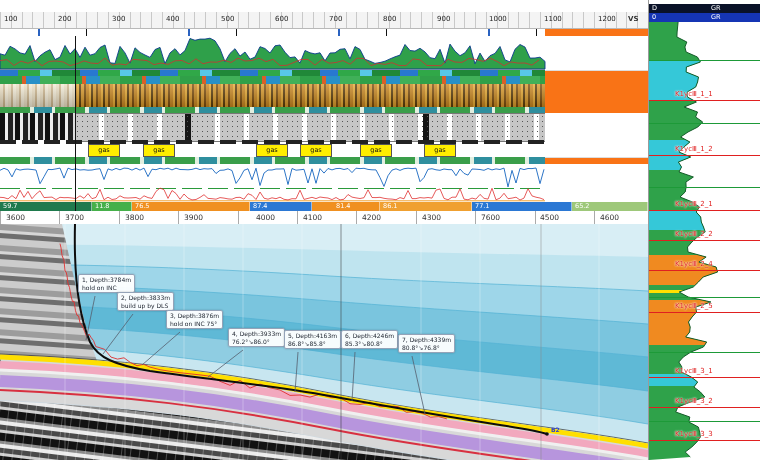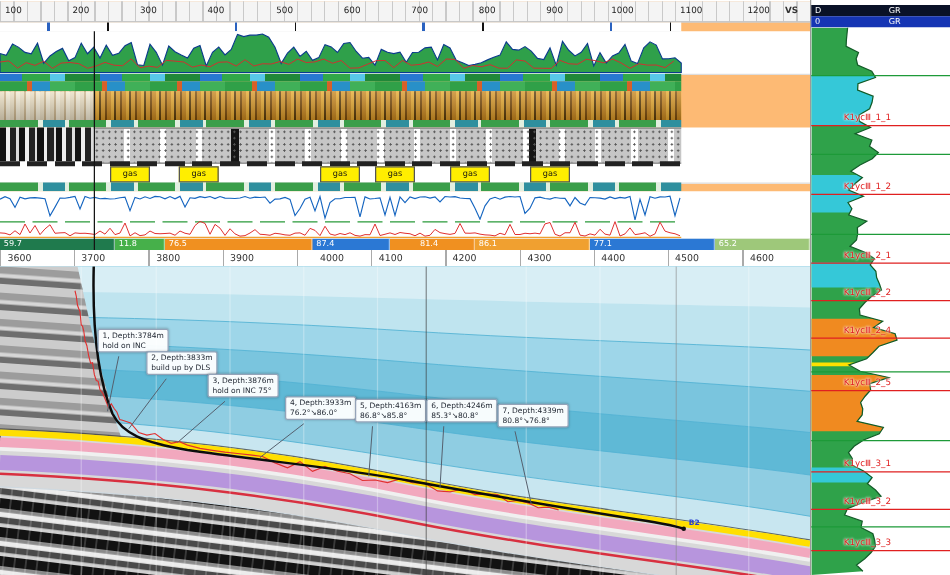--- a/index.html
+++ b/index.html
@@ -1,18 +1,18 @@
 <!DOCTYPE html>
 <html><head>
 <meta charset="utf-8">
 <style>
   html,body{margin:0;padding:0;background:#fff;}
   .app{position:relative;width:760px;height:460px;overflow:hidden;background:#fff;
        font-family:"DejaVu Sans","Liberation Sans",sans-serif;-webkit-font-smoothing:antialiased;}
-  .main{position:absolute;left:0;top:1px;width:648px;height:392px;background:#fdba74;}
+  .main{position:absolute;left:0;top:12px;width:648px;height:392px;background:#f97316;}
   
   .vs-ruler{position:absolute;left:0;top:0;width:648px;height:16px;background:#f4f4f4;
     border-bottom:1px solid #b9b9b9;
     background-image:repeating-linear-gradient(90deg,#c9c9c9 0 1px,transparent 1px 10.8px);}
   .vtick{position:absolute;top:3px;font-size:7px;color:#222;}
   .vs-unit{position:absolute;top:3px;left:628px;font-size:7px;font-weight:bold;color:#333;}
   
   .track-thin{position:absolute;left:0;top:17px;width:545px;height:7px;background:#fff;border-bottom:1px solid #ddd;
     background-image:repeating-linear-gradient(90deg,transparent 0 38px,#2a62c0 38px 40px,transparent 40px 86px,#111 86px 87px,transparent 87px 150px);}
   
@@ -166,21 +166,21 @@
     <div class="depth-ruler">
 
     <span class="dtick" style="left: 6px;">3600</span>
         <span class="dtick" style="left: 65px;">3700</span>
         <span class="dtick" style="left: 125px;">3800</span>
         <span class="dtick" style="left: 184px;">3900</span>
         <span class="dtick" style="left: 244px; margin-left: 12px;">4000</span>
         <span class="dtick" style="left: 303px;">4100</span>
         <span class="dtick" style="left: 362px;">4200</span>
         <span class="dtick" style="left: 422px;">4300</span>
-        <span class="dtick" style="left: 481px;">4400</span>
+        <span class="dtick" style="left: 481px;">7600</span>
         <span class="dtick" style="left: 540px;">4500</span>
         <span class="dtick" style="left: 600px;">4600</span>
       </div>
 
     <div class="wellline"></div>
 
     <div class="seismic">
       <svg width="648" height="248" viewBox="0 0 648 248">
         <defs>
           <pattern id="p-seis-dark" width="9" height="23" patternUnits="userSpaceOnUse" patternTransform="rotate(7)">

